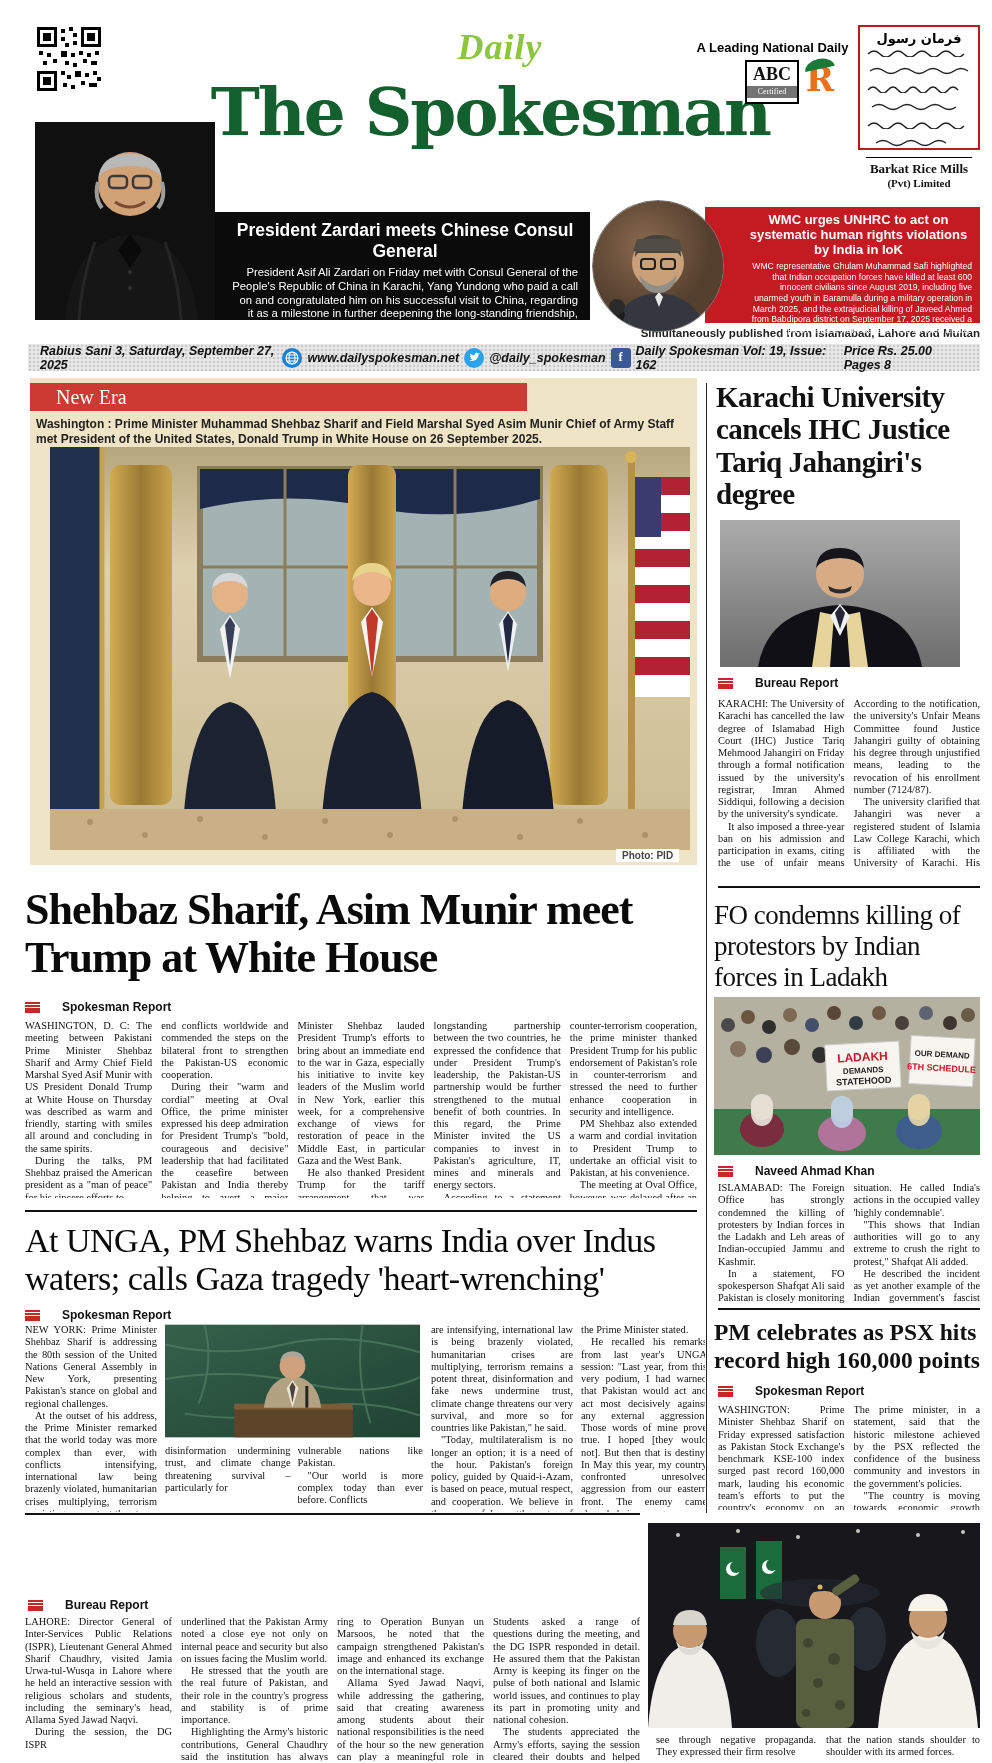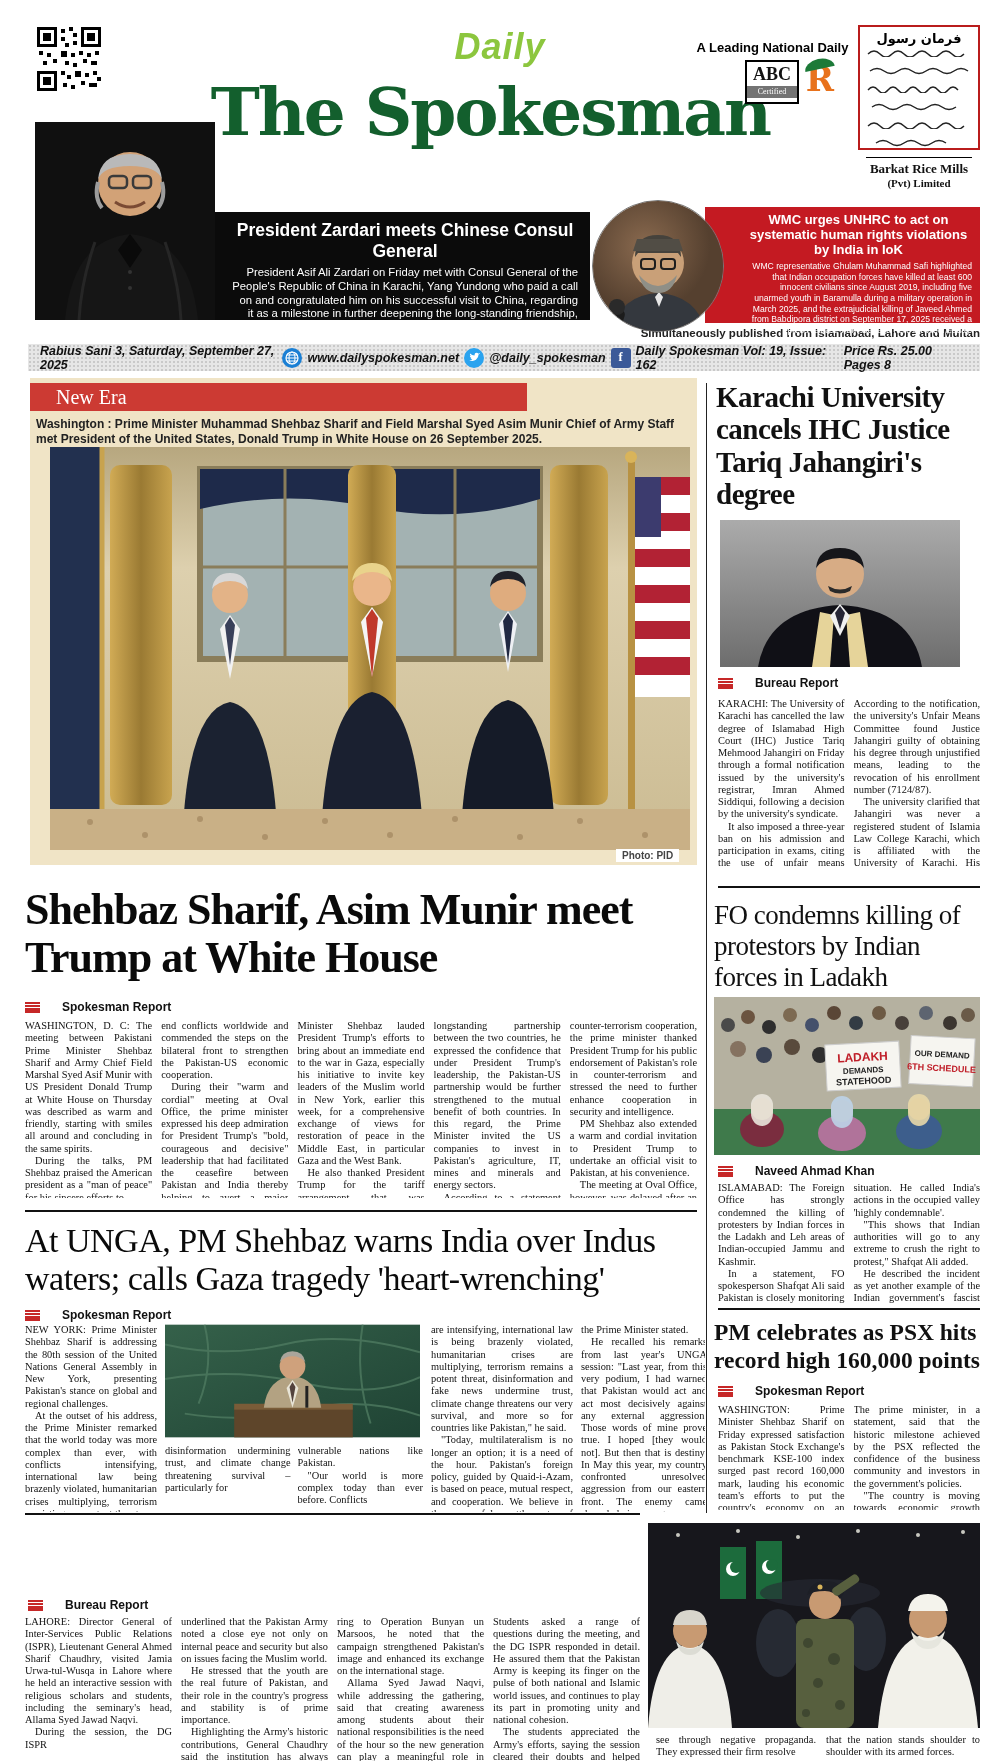--- a/index.html
+++ b/index.html
@@ -3,21 +3,21 @@
 <meta charset="utf-8">
 <style>
   html,body{margin:0;padding:0;background:#fff;}
   .page{position:relative;width:992px;height:1763px;background:#fff;overflow:hidden;
         font-family:"Liberation Serif",serif;color:#111;}
   .abs{position:absolute;}
 
   
   .qr{left:35px;top:25px;width:68px;height:68px;}
   .daily{left:330px;top:26px;width:340px;text-align:center;
-         font-family:Liberation Sans, sans-serif;font-weight:bold;font-style:italic;
+         font-family:Liberation Serif, serif;font-weight:bold;font-style:italic;
          font-size:36px;color:#8cc63e;letter-spacing:1px;}
   .mast-title{left:130px;top:60px;width:640px;text-align:right;
          font-family:"DejaVu Serif",serif;font-weight:bold;
          font-size:66px;color:#135f2d;letter-spacing:-2px;line-height:1.6;}
   .tagline{left:690px;top:40px;width:165px;text-align:center;
          font-family:"Liberation Sans",sans-serif;font-weight:bold;font-size:13px;color:#000;}
   .abc-badge{left:745px;top:60px;width:50px;height:40px;border:2px solid #000;background:#fff;
          text-align:center;font-family:"Liberation Serif",serif;}
   .abc-top{font-size:18px;font-weight:bold;line-height:24px;}
   .abc-bot{font-size:8px;font-weight:normal;background:#737373;color:#fff;line-height:12px;}

